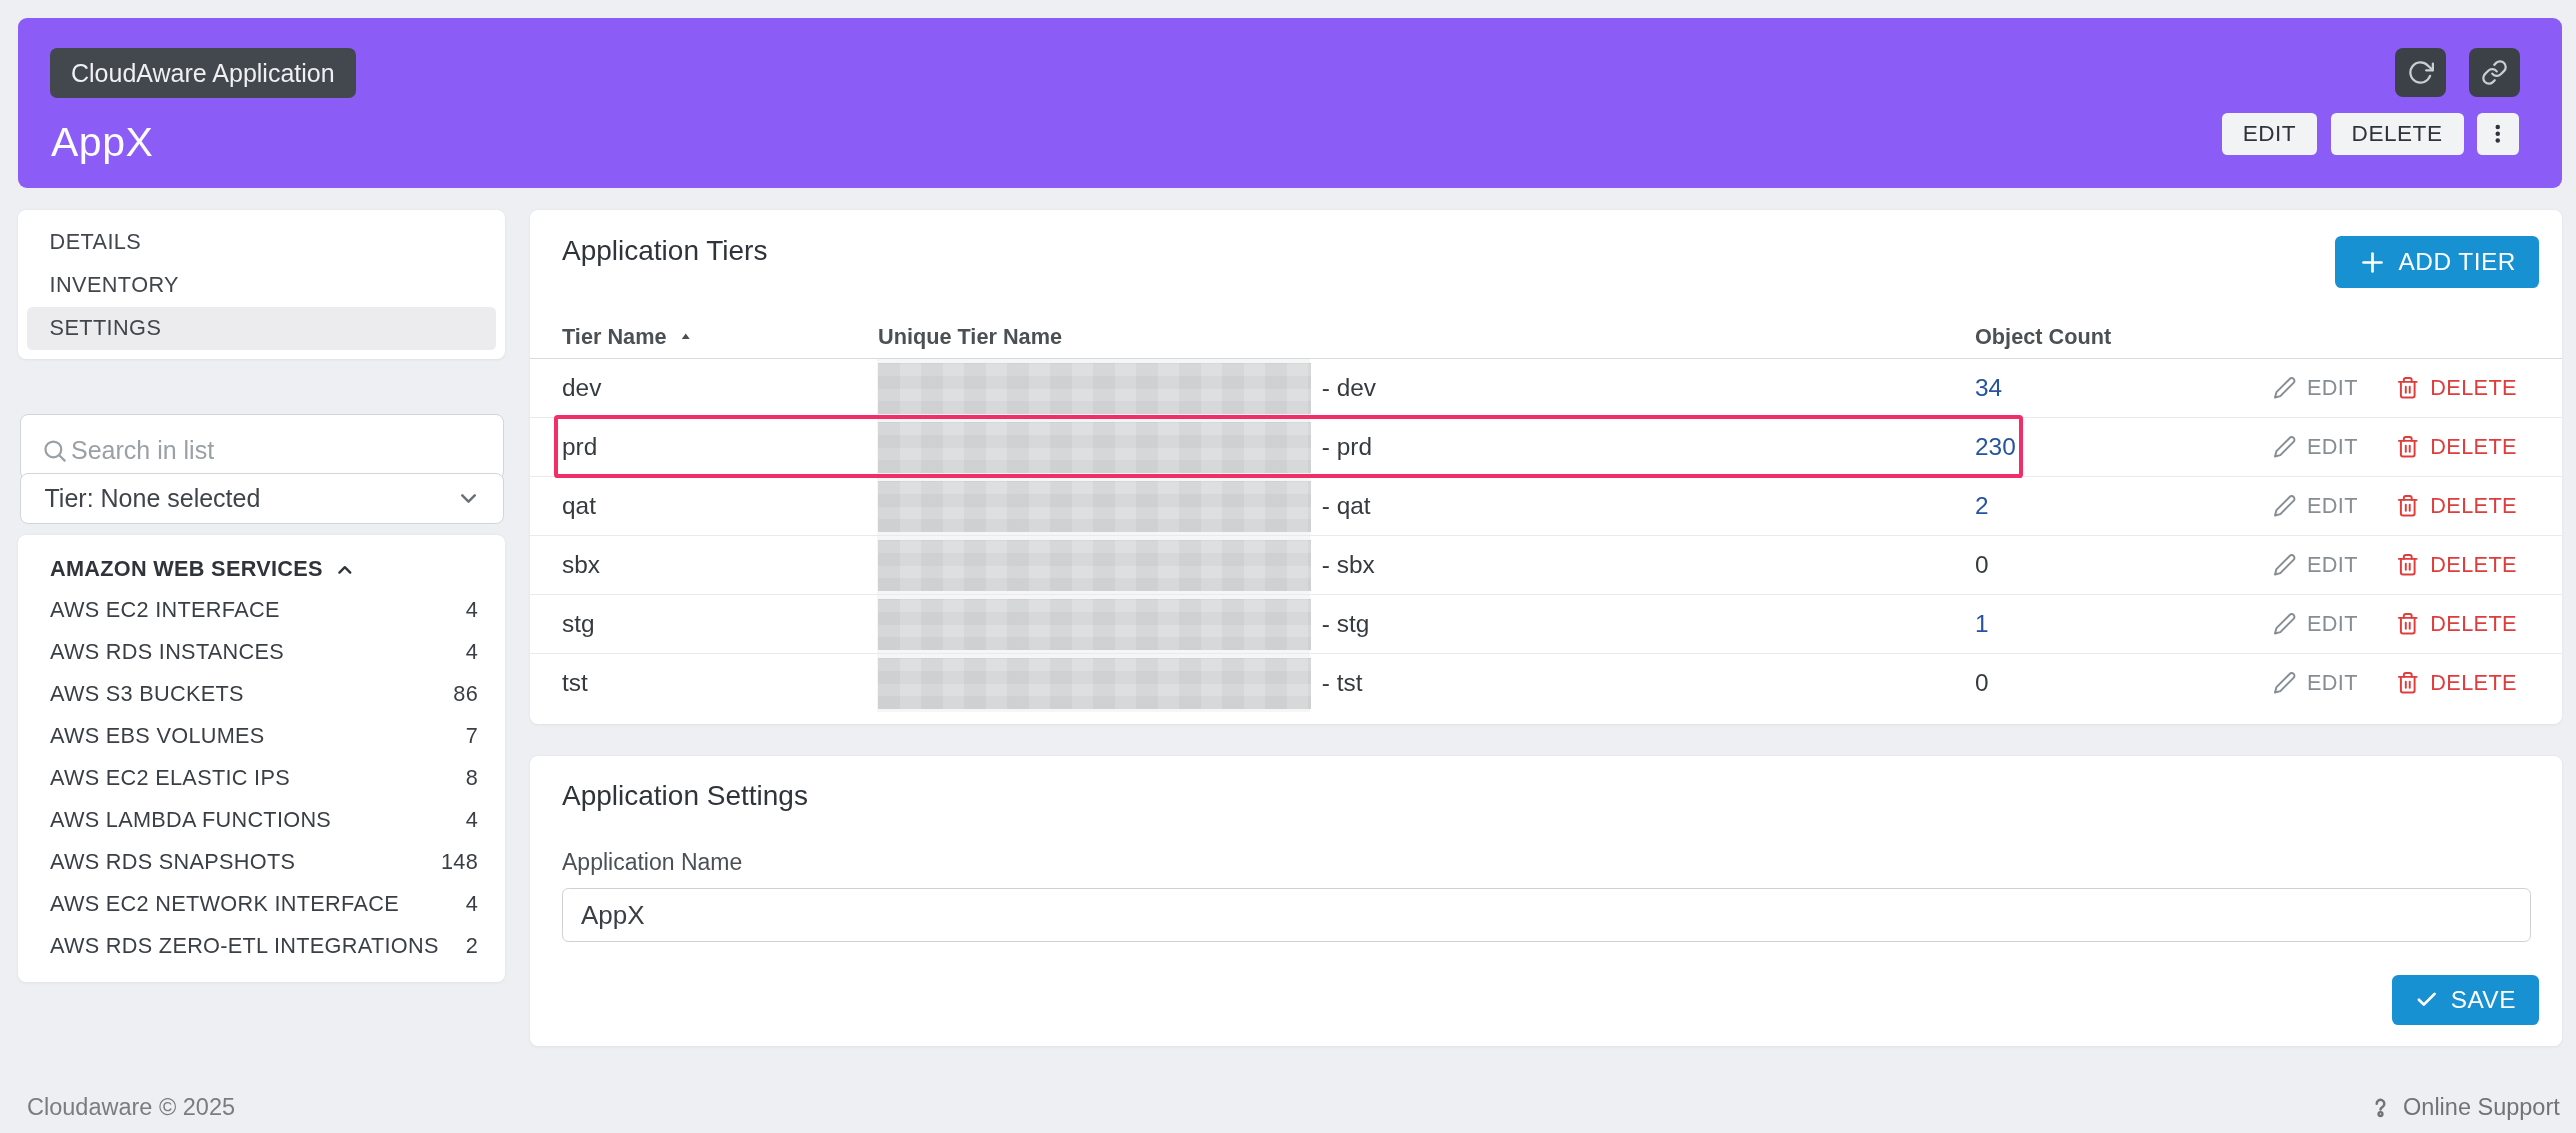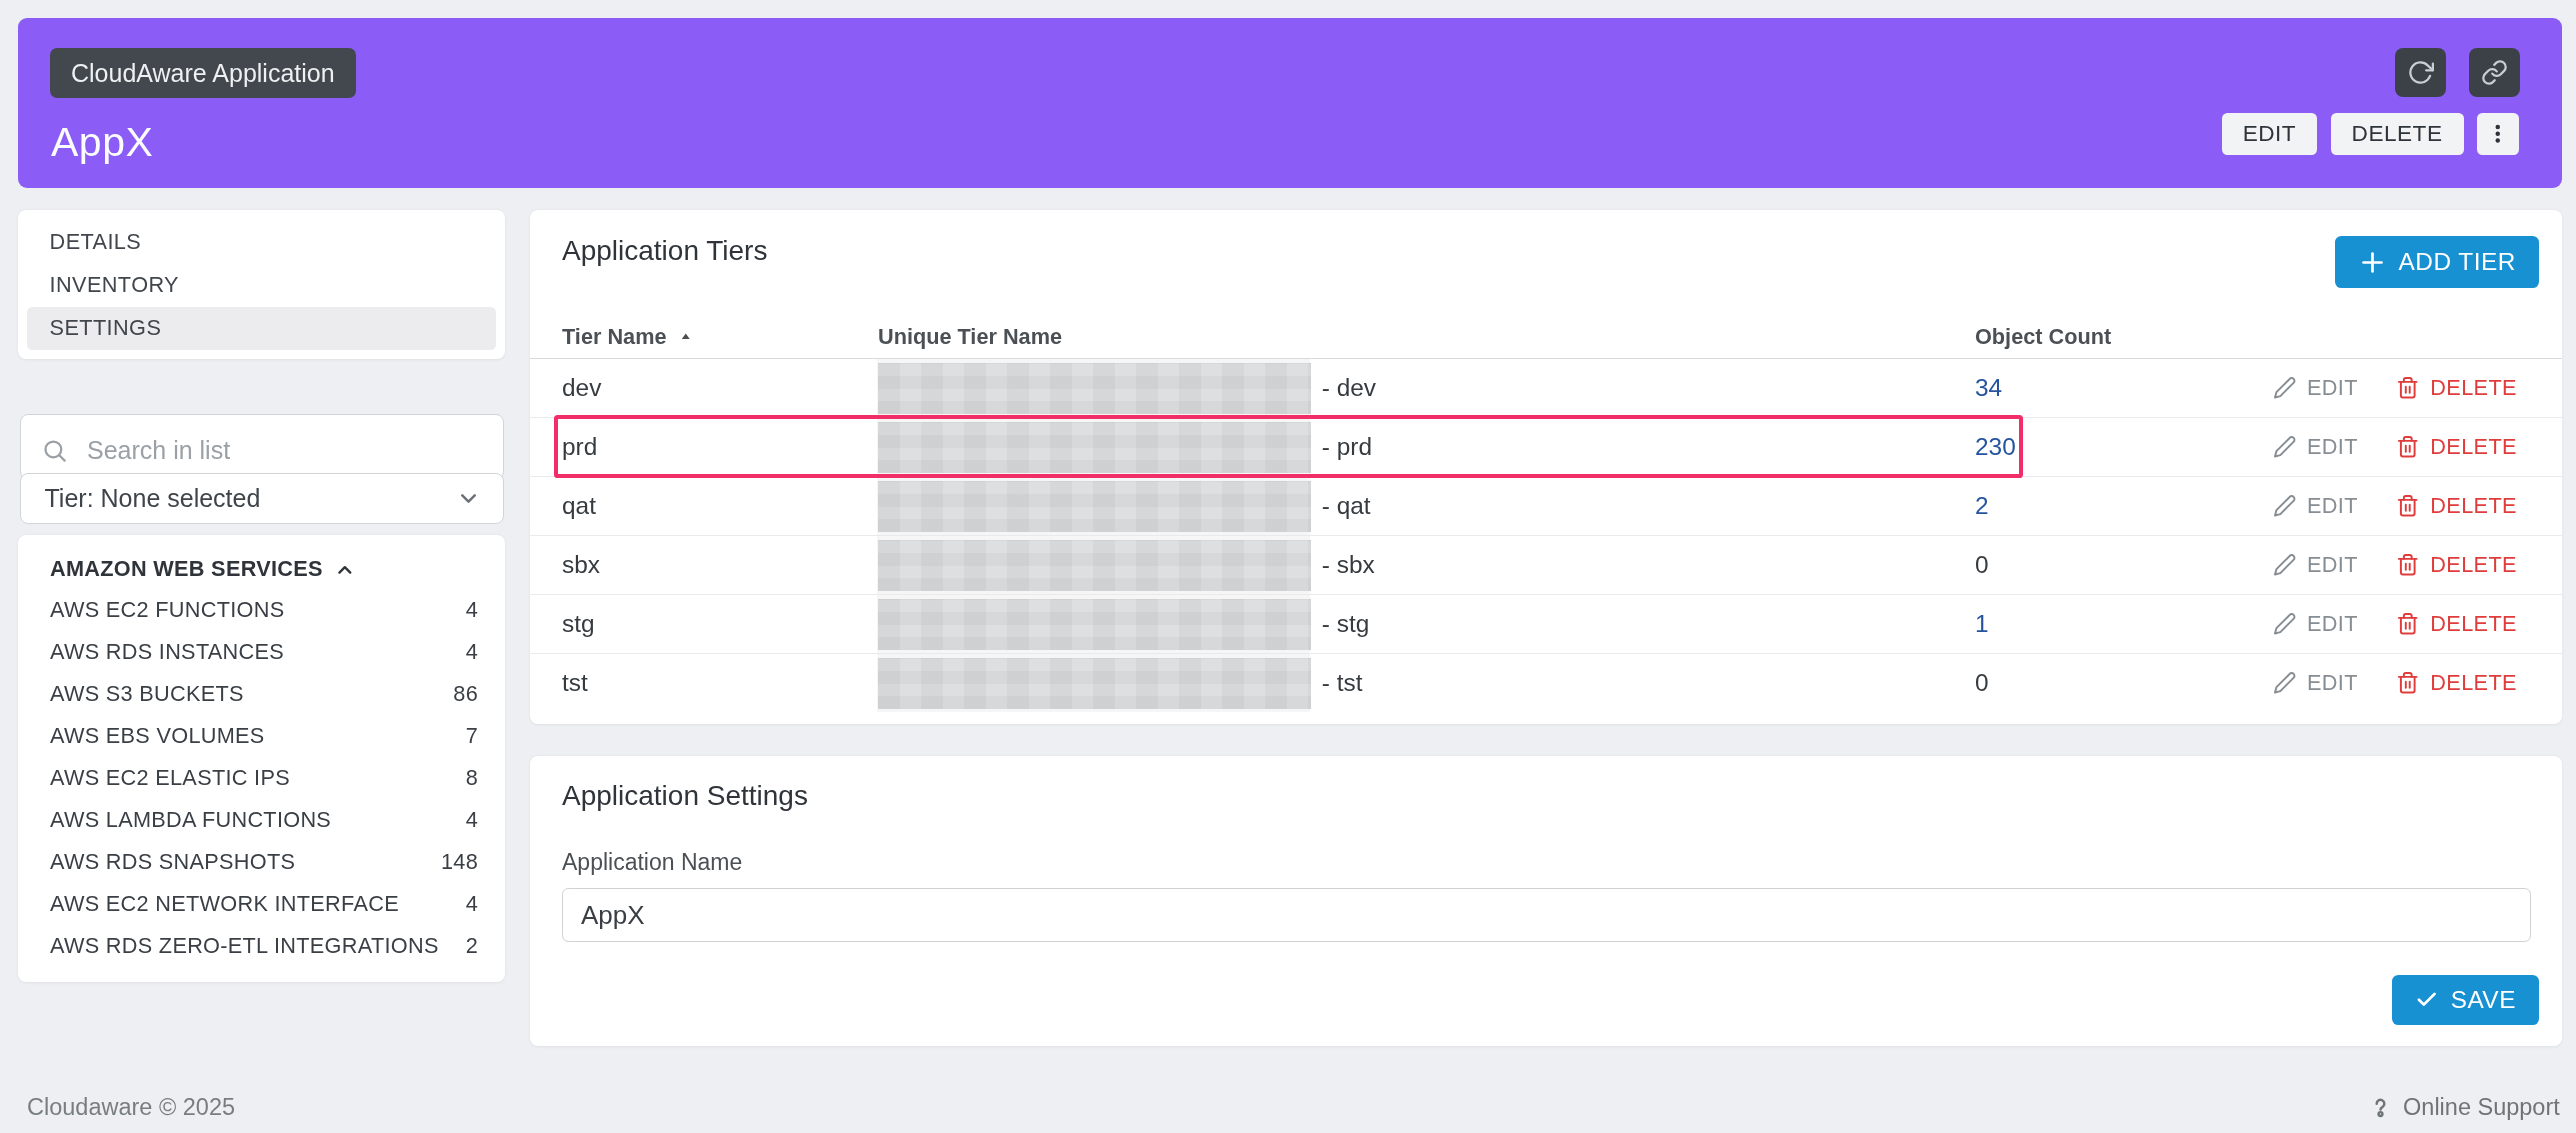--- a/index.html
+++ b/index.html
@@ -50,21 +50,21 @@
   .nav-item{
     position:relative;height:43px;display:flex;align-items:center;
     margin:0 9px;padding-left:22.6px;border-radius:5.4px;
     font-size:21.7px;letter-spacing:0.4px;color:#41464c;cursor:pointer;
   }
   .nav-item.selected{background:#ececee;}
 
   .search-box{
     position:absolute;left:20px;top:414px;width:484px;height:66px;box-sizing:border-box;
     background:#fff;border:1.8px solid #d2d5d8;border-radius:8.1px;
-    display:flex;align-items:center;padding:7px 9px 0 20px;gap:17px;
+    display:flex;align-items:center;padding:7px 9px 0 20px;gap:1px;
   }
   .search-box input{
     border:none;outline:none;flex:1;font-family:inherit;font-size:25px;color:#3f444a;background:transparent;
   }
   .search-box input::placeholder{color:#9aa0a6;}
   .search-ic{color:#9aa0a6;flex:0 0 auto;display:flex;}
 
   .tier-filter{
     position:absolute;left:20px;top:473px;width:484px;height:51px;box-sizing:border-box;
     background:#fff;border:1.8px solid #d2d5d8;border-radius:8.1px;
@@ -238,21 +238,21 @@
     <div class="aws-head">
       <span>AMAZON WEB SERVICES</span>
       <span class="chev">
         <svg width="21.7" height="21.7" viewBox="0 0 24 24" fill="none" stroke="currentColor" stroke-width="2.6" stroke-linecap="round" stroke-linejoin="round">
             <polyline points="6 15 12 9 18 15"></polyline>
           </svg>
       </span>
     </div>
     <div id="aws-box">
         <div class="aws-item">
-    <span>AWS EC2 FUNCTIONS</span>
+    <span>AWS EC2 INTERFACE</span>
     <span class="cnt">4</span>
   </div>
         <div class="aws-item">
     <span>AWS RDS INSTANCES</span>
     <span class="cnt">4</span>
   </div>
         <div class="aws-item">
     <span>AWS S3 BUCKETS</span>
     <span class="cnt">86</span>
   </div>

